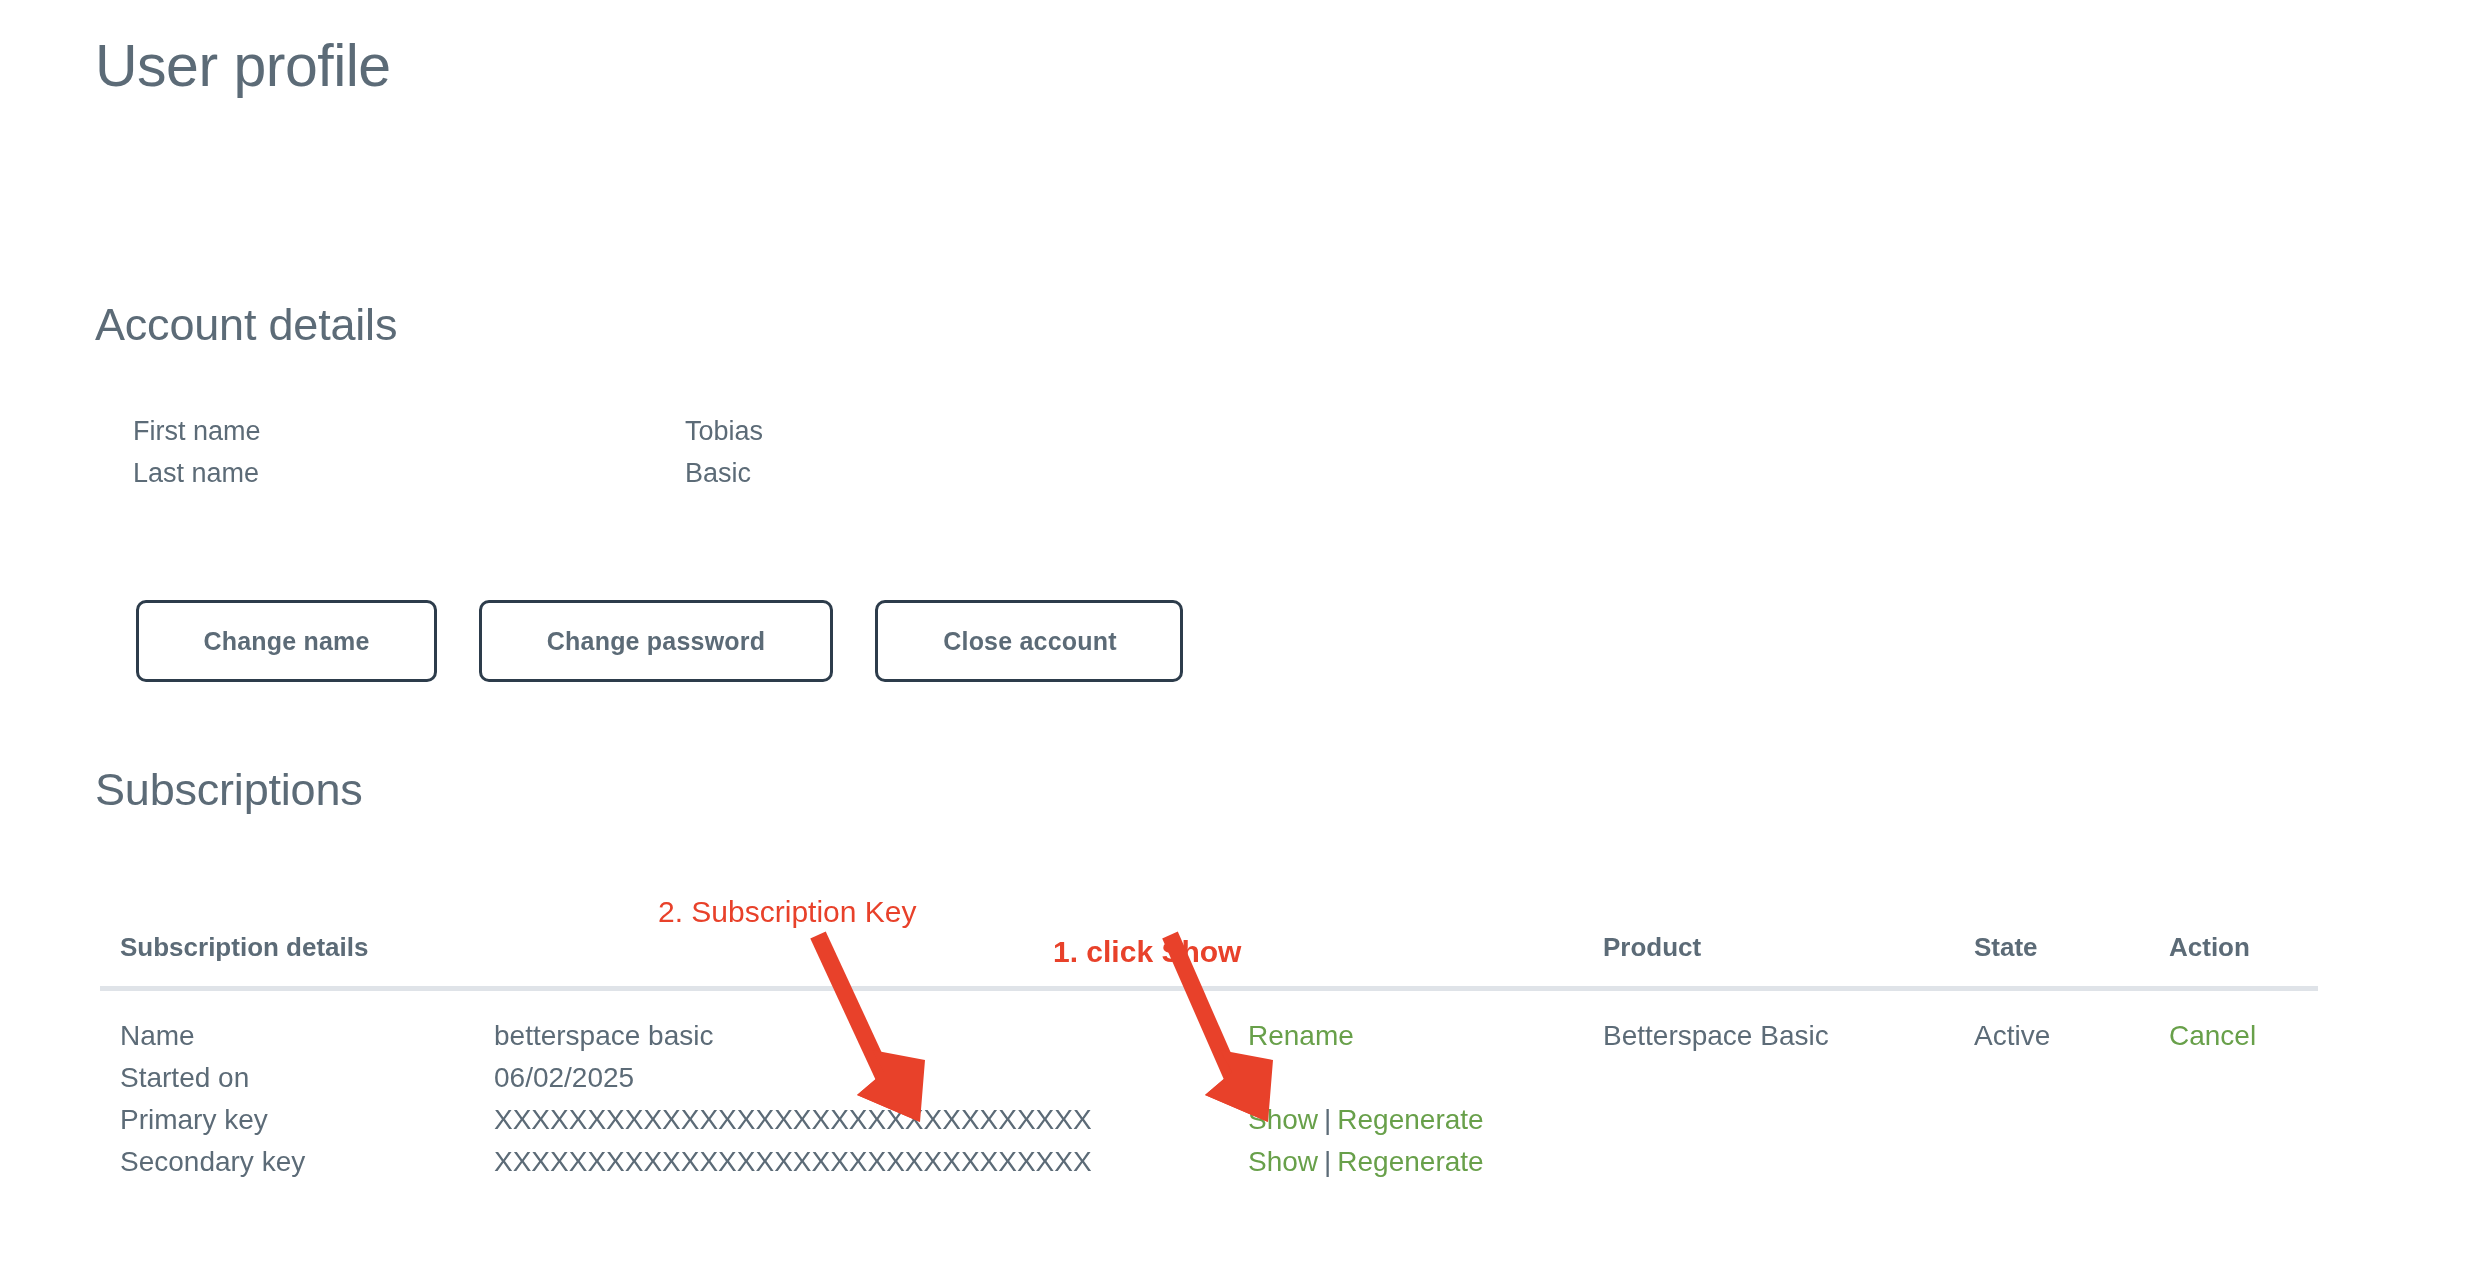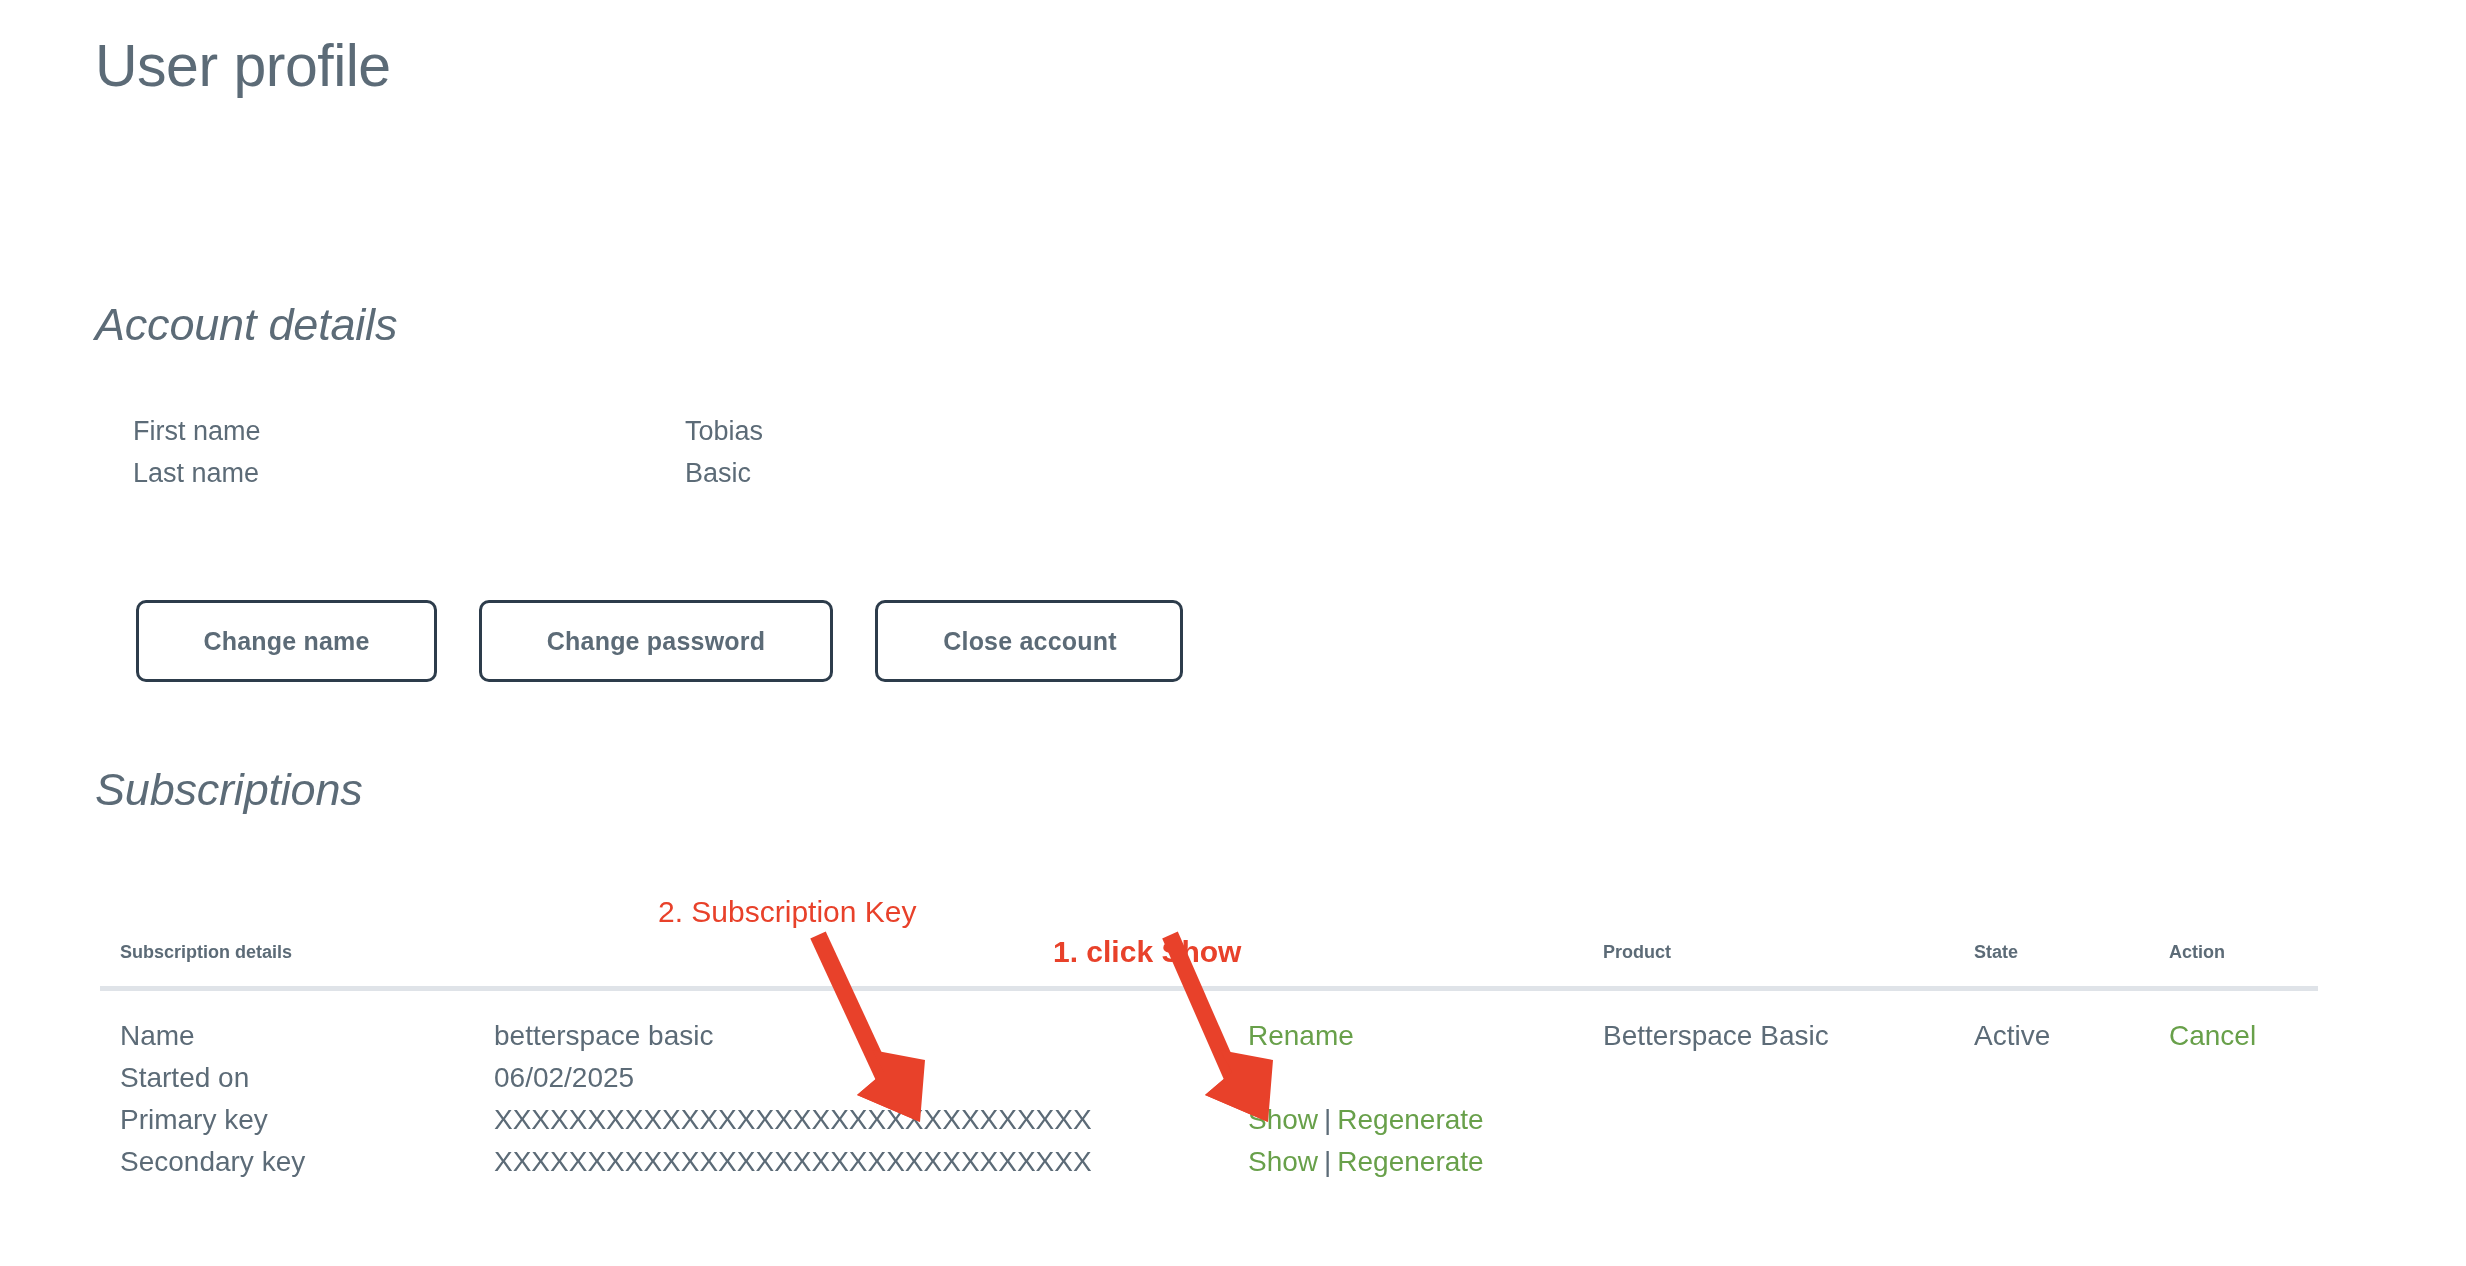--- a/index.html
+++ b/index.html
@@ -34,21 +34,20 @@
     line-height: 1.1;
   }
   .section-title {
     position: absolute;
     left: 95px;
     font-size: 45px;
     font-weight: 400;
     color: #5c6b77;
     line-height: 1.1;
     letter-spacing: -0.2px;
-    font-style: italic;
   }
   .section-title.account { top: 300px; }
   .section-title.subs { top: 765px; }
 
   
   .account-table {
     position: absolute;
     left: 133px;
     top: 410px;
     border-collapse: collapse;
@@ -96,25 +95,25 @@
   .subs-head {
     position: absolute;
     left: 120px;
     top: 930px;
     width: 2198px;
     height: 58px;
     pointer-events: auto;
   }
   .subs-head .th {
     position: absolute;
-    font-size: 18px;
+    font-size: 26px;
     font-weight: bold;
     color: #5c6b77;
     white-space: nowrap;
-    top: 12px;
+    top: 2px;
   }
   .th-details  { left: 0px; }
   .th-product  { left: 1483px; }
   .th-state    { left: 1854px; }
   .th-action   { left: 2049px; }
 
   .subs-divider {
     position: absolute;
     left: 100px;
     top: 986px;

